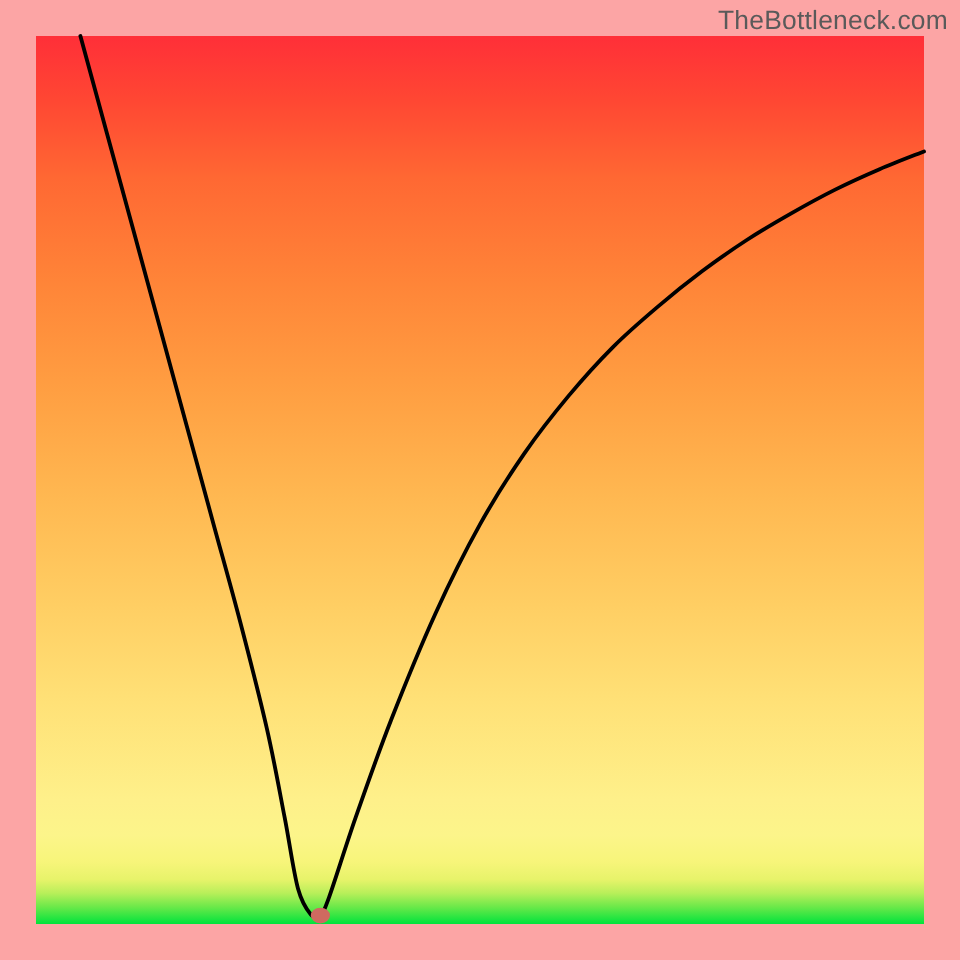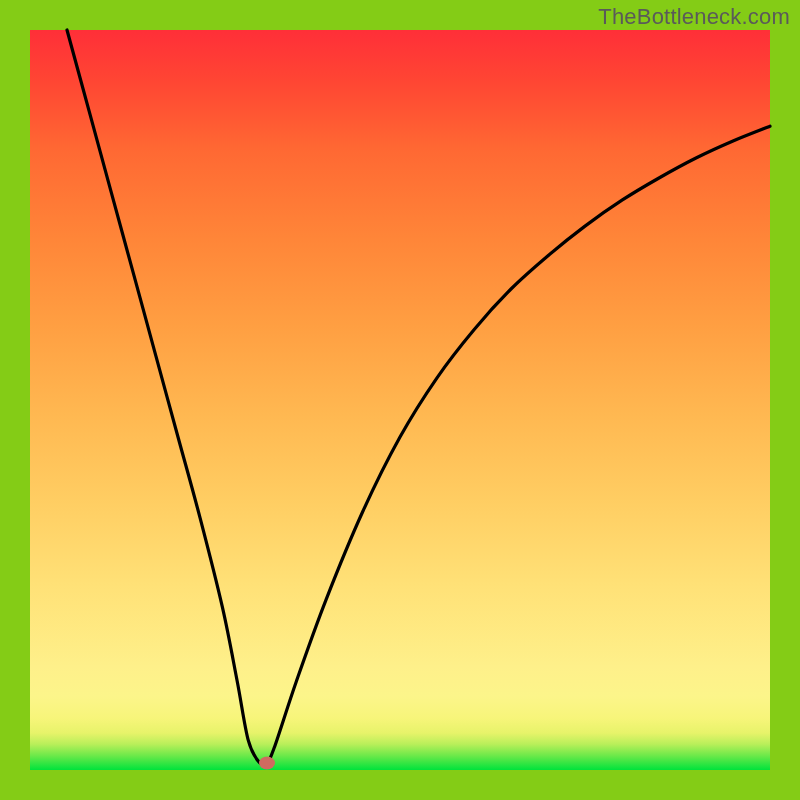--- a/index.html
+++ b/index.html
@@ -8,21 +8,21 @@
     width: 800px;
     height: 800px;
     background: #000;
     font-family: Arial, Helvetica, sans-serif;
     overflow: hidden;
   }
   .stage {
     position: relative;
     width: 800px;
     height: 800px;
-    background: #84cc16;
+    background: #fca5a5;
   }
   .watermark {
     position: absolute;
     top: 4px;
     right: 10px;
     color: #5a5a5a;
     font-size: 22px;
     font-weight: 500;
     letter-spacing: 0.2px;
     user-select: none;

